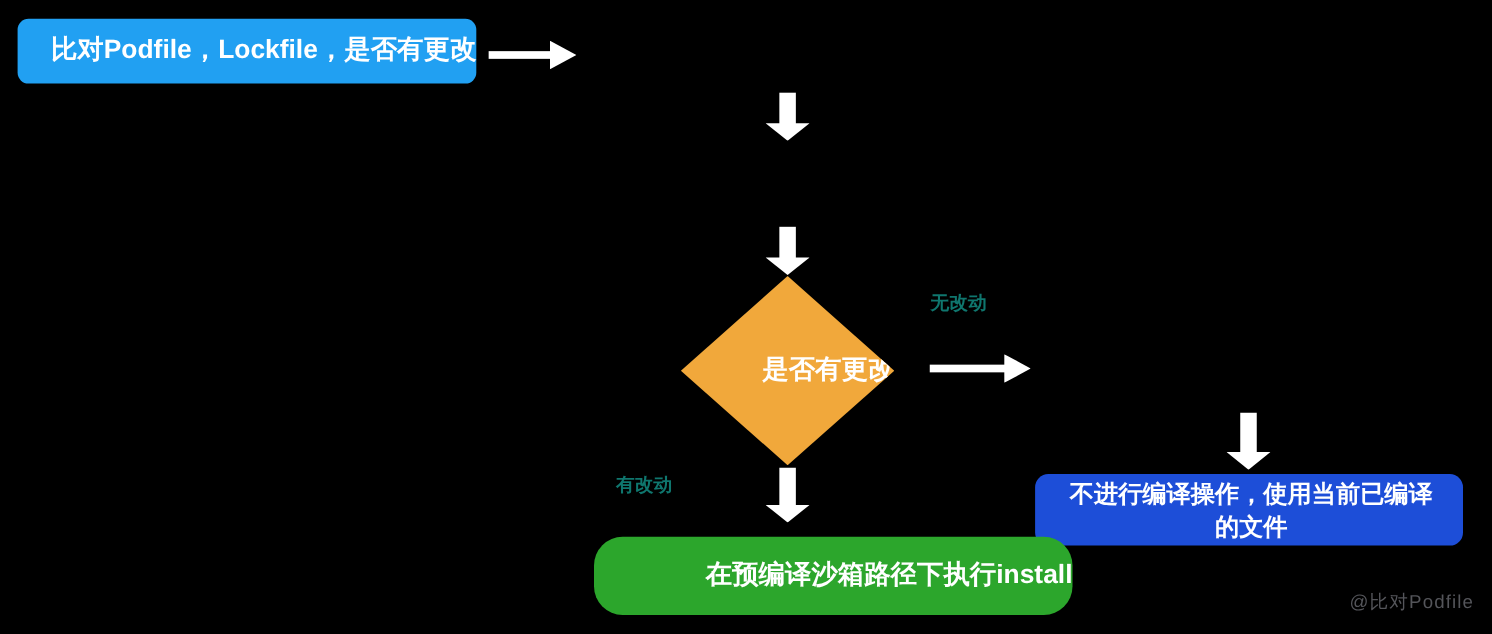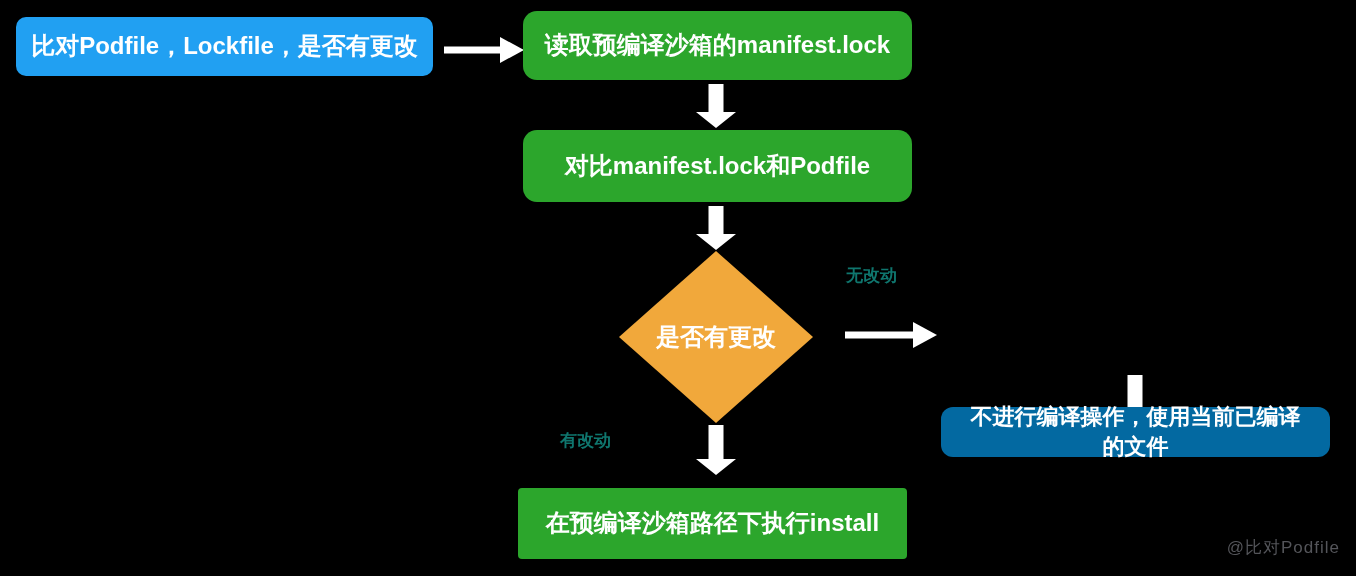--- a/index.html
+++ b/index.html
@@ -5,21 +5,21 @@
   * { margin: 0; padding: 0; box-sizing: border-box; }
   html, body { background: #000; }
   body {
     width: 1356px; height: 576px; overflow: hidden;
     font-family: "Liberation Sans", "DejaVu Sans", sans-serif;
   }
   .canvas {
     position: relative; width: 1356px; height: 576px; background: #000;
   }
   .node {
-    position: absolute; display: flex; align-items: center; justify-content: center;
+    position: absolute; display: flex; align-items: center; justify-content: flex-end;
     color: #fff; font-weight: bold; text-align: center; line-height: 1.35;
   }
   .box   { border-radius: 12px; font-size: 24px; }
   .box.small-radius { border-radius: 10px; }
   .box.two-line { font-size: 22px; line-height: 30px; padding: 0 20px; }
   .box.two-line .lbl { display: inline-block; max-width: 345px; }
   .diamond {
     clip-path: polygon(50% 0, 100% 50%, 50% 100%, 0 50%);
     font-size: 24px;
   }
@@ -45,36 +45,30 @@
 
   <span class="arrow" style="left:444px;top:37px;">
     <svg width="80" height="26" viewBox="0 0 80 26">
         <g fill="#fff">
       <rect x="0" y="9.5" width="58" height="7"></rect>
           <polygon points="56,0 80,13 56,26"></polygon>
     </g>
       </svg>
   </span>
 
-  <div class="node box" style="left: 523px; top: 11px; width: 389px; height: 69px; border-radius: 14px; background-color: rgb(44, 166, 44);">
-    <span class="lbl">读取预编译沙箱的manifest.lock</span>
-  </div>
 
   <span class="arrow" style="left:696px;top:84px;">
     <svg width="40" height="44" viewBox="0 0 40 44">
         <g fill="#fff">
       <rect x="12.5" y="0" width="15" height="29"></rect>
           <polygon points="0,28 40,28 20,44"></polygon>
     </g>
       </svg>
   </span>
 
-  <div class="node box" style="left: 523px; top: 130px; width: 389px; height: 72px; border-radius: 14px; background-color: rgb(44, 166, 44);">
-    <span class="lbl">对比manifest.lock和Podfile</span>
-  </div>
 
   <span class="arrow" style="left:696px;top:206px;">
     <svg width="40" height="44" viewBox="0 0 40 44">
         <g fill="#fff">
       <rect x="12.5" y="0" width="15" height="29"></rect>
           <polygon points="0,28 40,28 20,44"></polygon>
     </g>
       </svg>
   </span>
 
@@ -96,34 +90,34 @@
 
   <span class="arrow" style="left:1115px;top:375px;">
     <svg width="40" height="52" viewBox="0 0 40 52">
         <g fill="#fff">
       <rect x="12.5" y="0" width="15" height="37"></rect>
           <polygon points="0,36 40,36 20,52"></polygon>
     </g>
       </svg>
   </span>
 
-  <div class="node box two-line" style="left: 941px; top: 407px; width: 389px; height: 50px; background-color: #0369a1;">
+  <div class="node box two-line" style="left: 941px; top: 431px; width: 389px; height: 65px; background-color: #1d4ed8;">
     <span class="lbl">不进行编译操作，使用当前已编译的文件</span>
   </div>
 
   <span class="edge-label" style="left:560px;top:429px;">有改动</span>
 
   <span class="arrow" style="left:696px;top:425px;">
     <svg width="40" height="50" viewBox="0 0 40 50">
         <g fill="#fff">
       <rect x="12.5" y="0" width="15" height="35"></rect>
           <polygon points="0,34 40,34 20,50"></polygon>
     </g>
       </svg>
   </span>
 
-  <div class="node box" style="left: 518px; top: 488px; width: 389px; height: 71px; border-radius: 4px; background-color: rgb(44, 166, 44);">
+  <div class="node box" style="left: 540px; top: 488px; width: 435px; height: 71px; border-radius: 26px; background-color: rgb(44, 166, 44);">
     <span class="lbl">在预编译沙箱路径下执行install</span>
   </div>
 
   <span class="watermark" style="color: rgb(84, 85, 90);">@比对Podfile</span>
 
 </div>
 
 </body></html>

